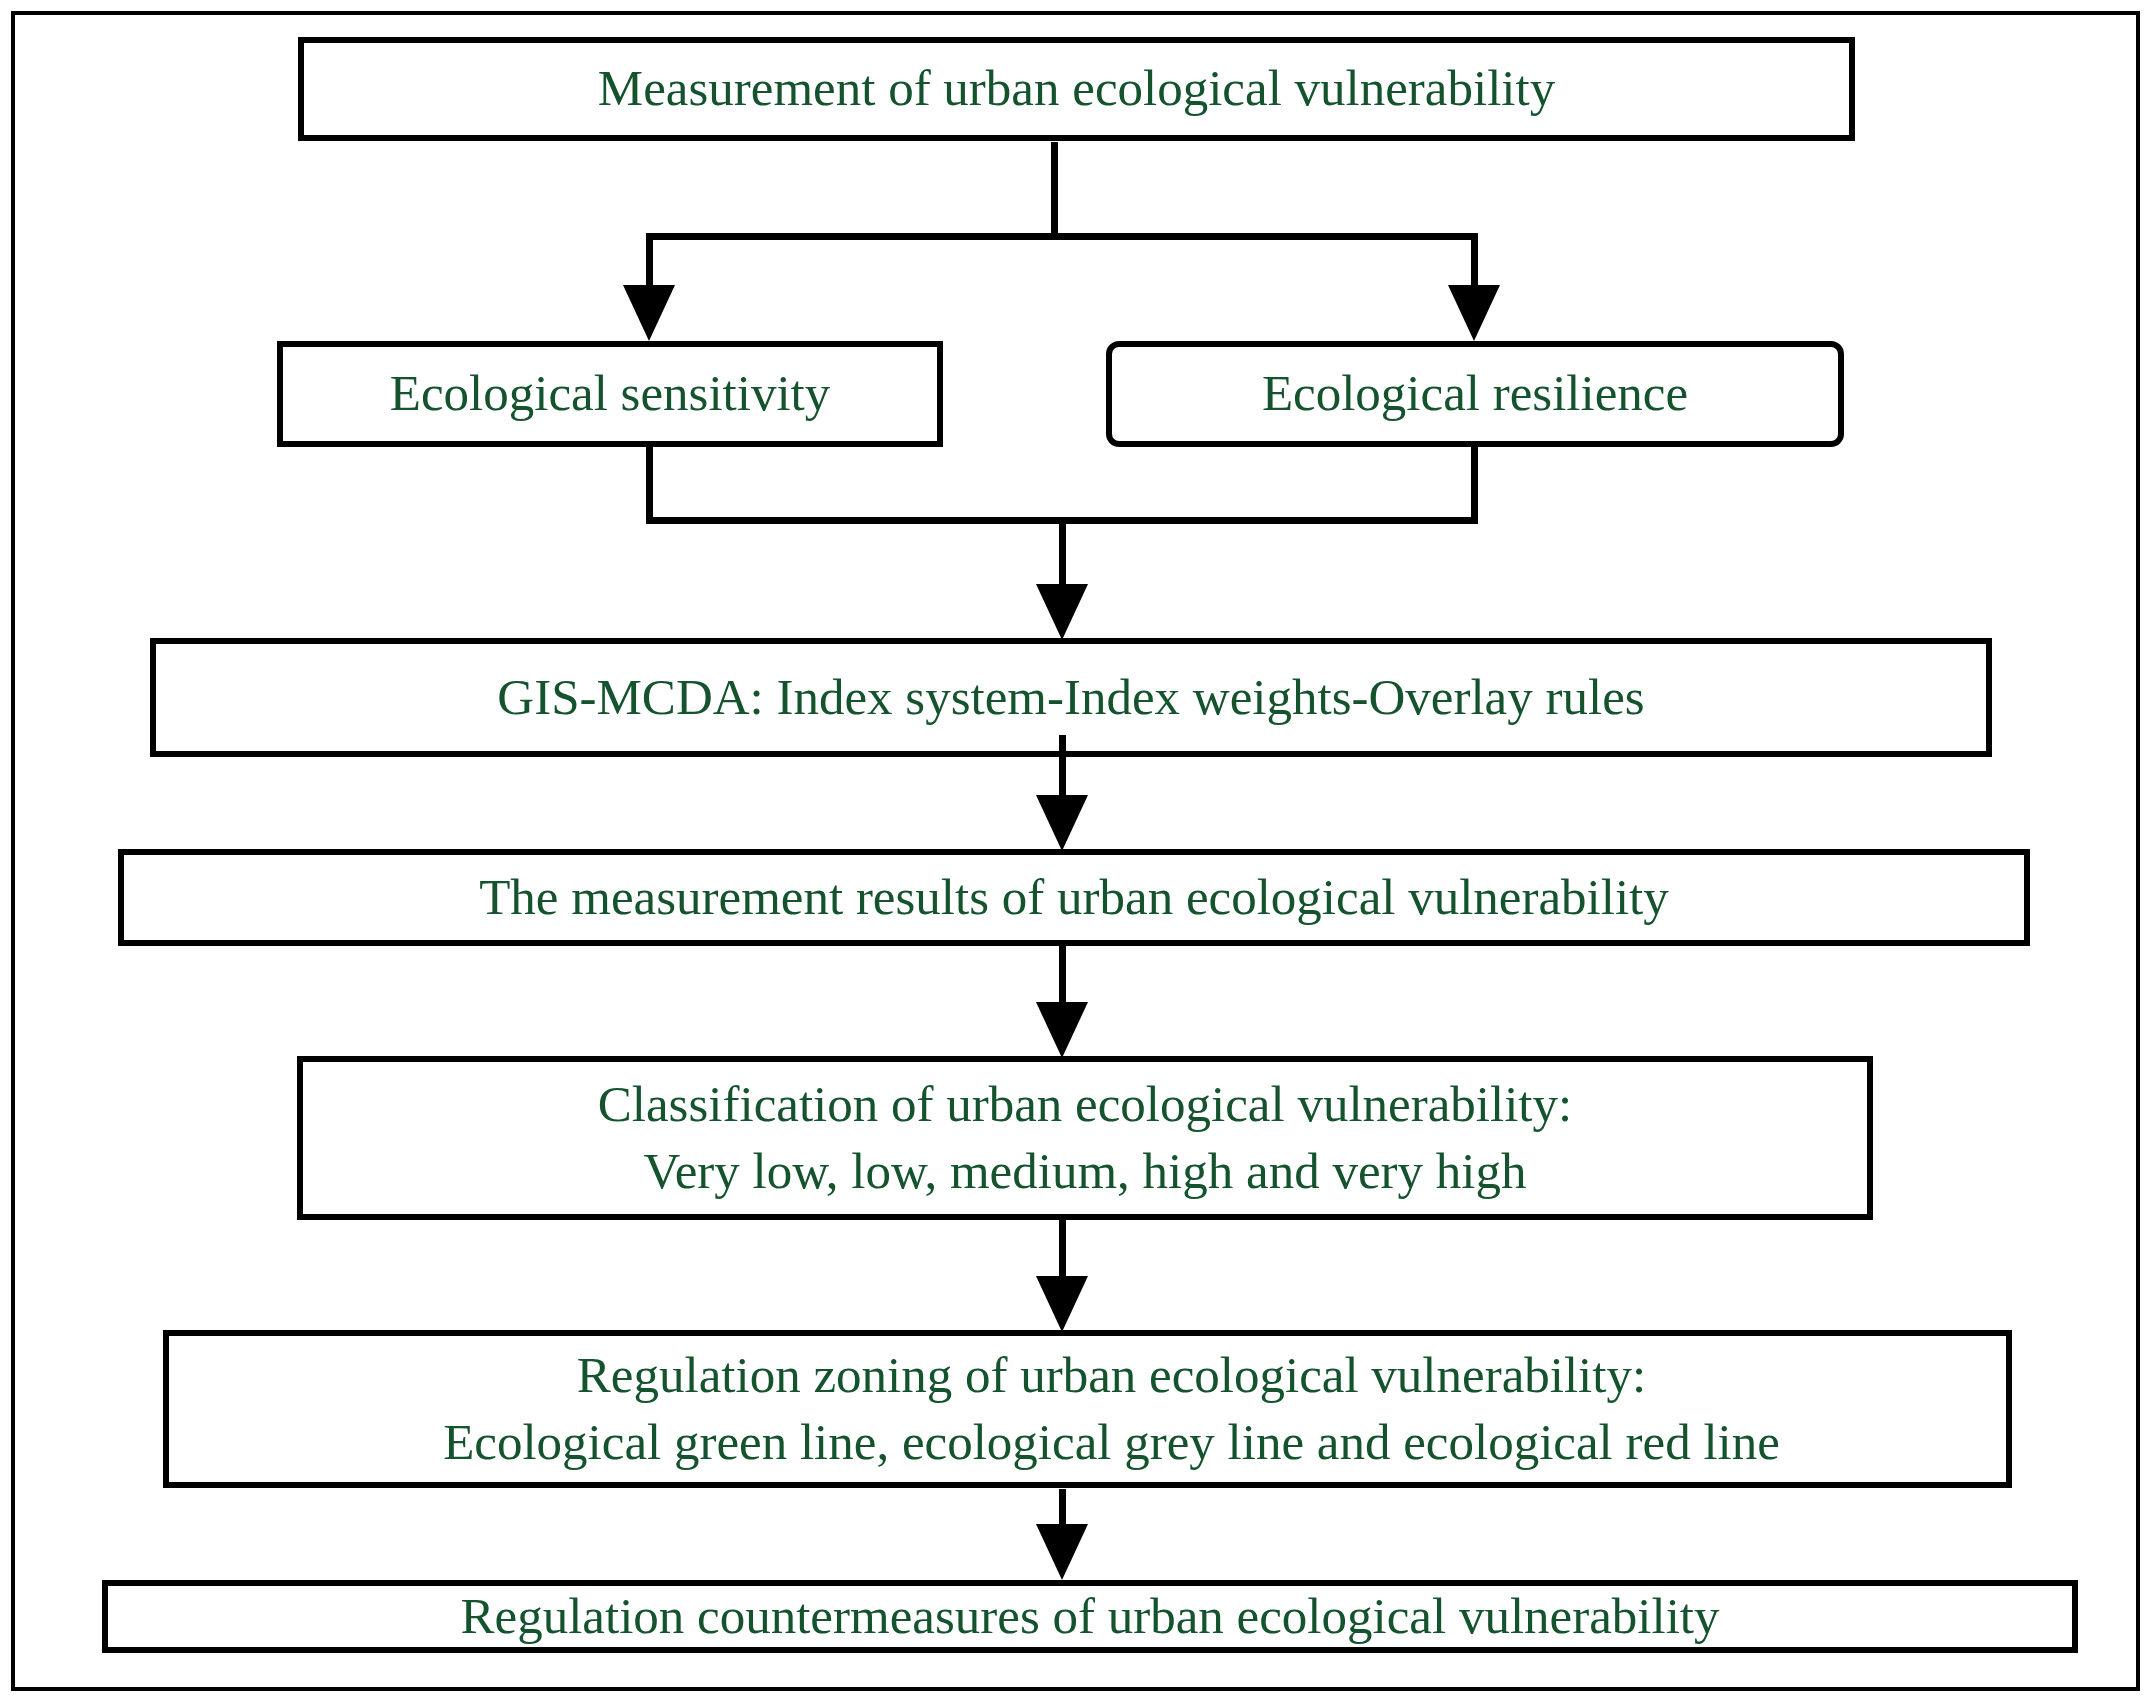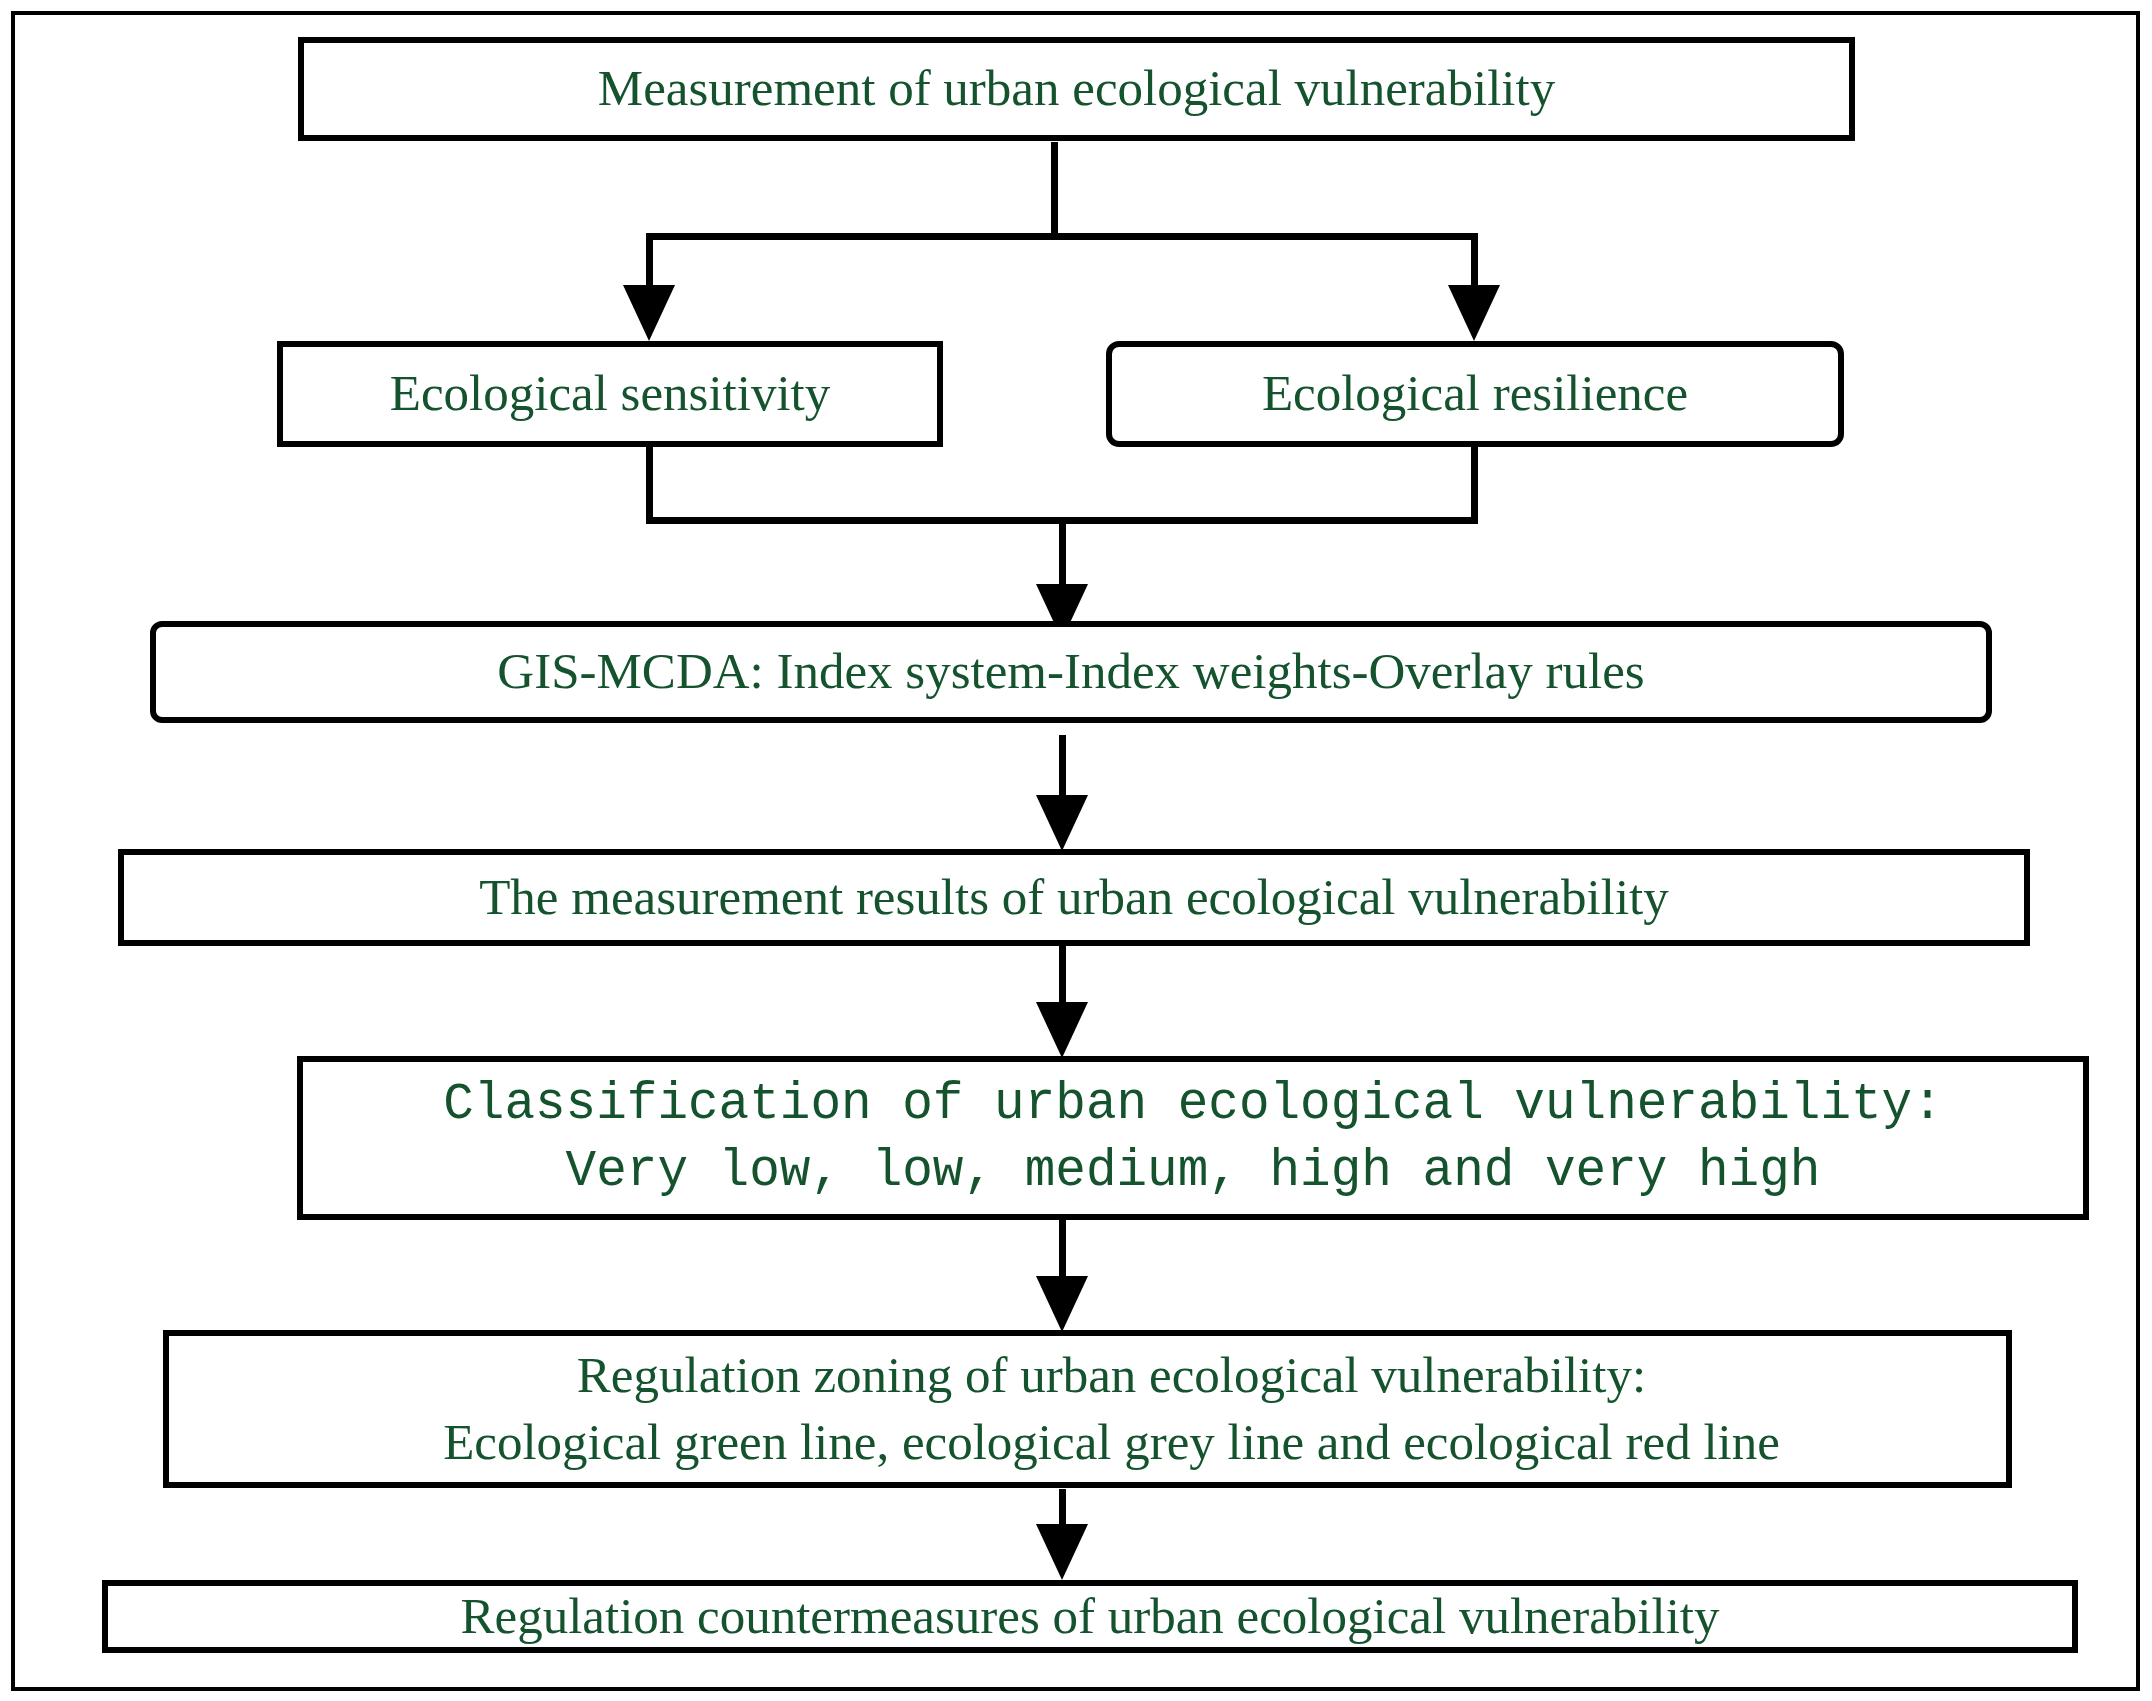--- a/index.html
+++ b/index.html
@@ -45,23 +45,23 @@
     width: 0;
     height: 0;
     border-left: 26px solid transparent;
     border-right: 26px solid transparent;
     border-top: 56px solid #000000;
   }
   
   .n-measurement   { left: 298px;  top: 37px;   width: 1557px; height: 104px; }
   .n-sensitivity   { left: 277px;  top: 341px;  width: 666px;  height: 106px; }
   .n-resilience    { left: 1106px; top: 341px;  width: 738px;  height: 106px; border-radius: 13px; }
-  .n-gis           { left: 150px;  top: 621px;  width: 1842px; height: 102px; border-radius: 12px; }
+  .n-gis           { left: 150px;  top: 638px;  width: 1842px; height: 119px; }
   .n-results       { left: 118px;  top: 849px;  width: 1912px; height: 97px; }
-  .n-classification{ left: 297px;  top: 1056px; width: 1792px; height: 164px; font-family: Liberation Mono, monospace; }
+  .n-classification{ left: 297px;  top: 1056px; width: 1576px; height: 164px; }
   .n-zoning        { left: 163px;  top: 1330px; width: 1849px; height: 158px; padding-left: 48px; }
   .n-countermeasures{ left: 102px; top: 1580px; width: 1976px; height: 73px; }
   
   .c-stem          { left: 1051px; top: 142px;  width: 6.5px;   height: 95px; }
   .c-branch-h      { left: 646px;  top: 233px;  width: 832px; height: 6.5px; }
   .c-branch-left   { left: 646px;  top: 233px;  width: 6.5px;   height: 54px; }
   .c-branch-right  { left: 1471px; top: 233px;  width: 6.5px;   height: 54px; }
   .a-sensitivity   { left: 623px;  top: 285px; }
   .a-resilience    { left: 1448px; top: 285px; }
   .c-merge-left    { left: 646px;  top: 447px;  width: 6.5px;   height: 76px; }

